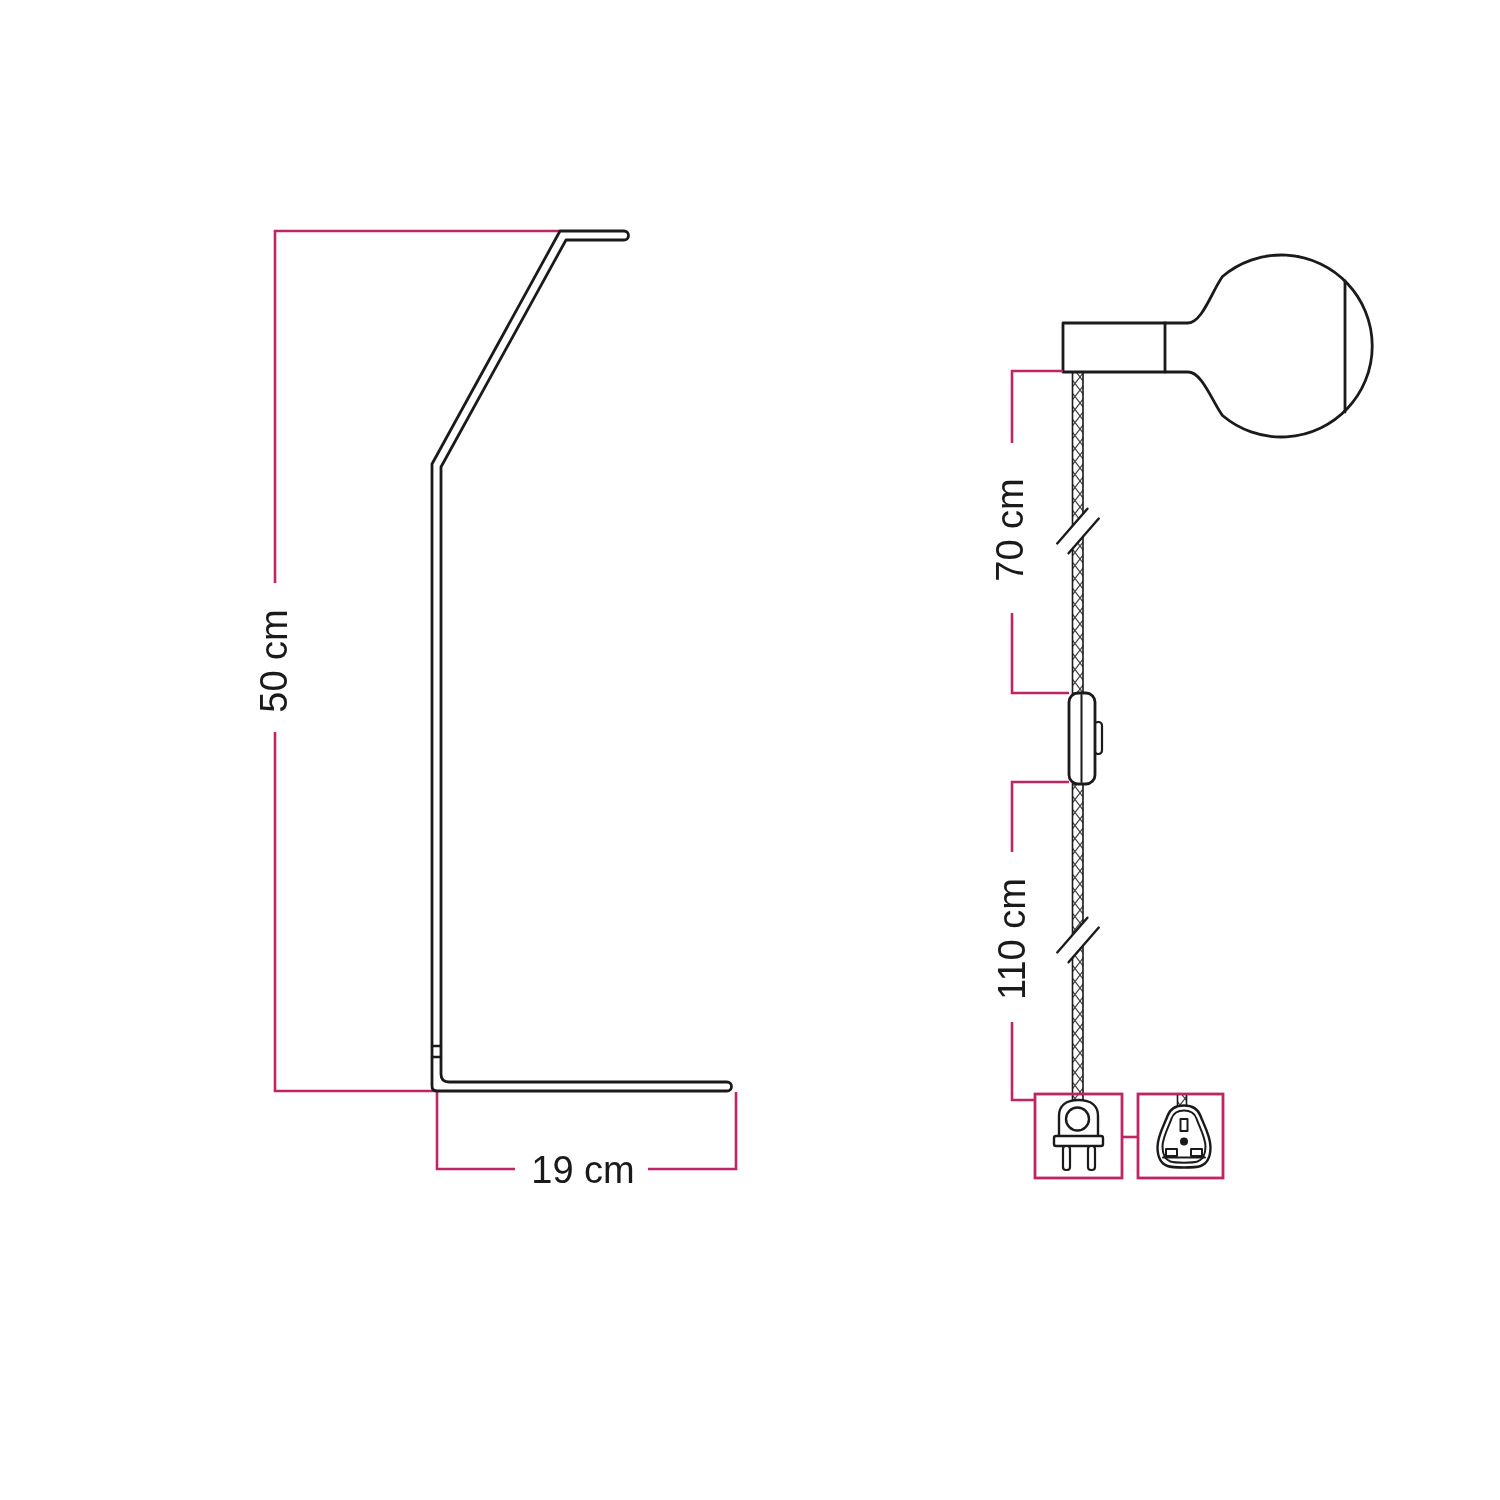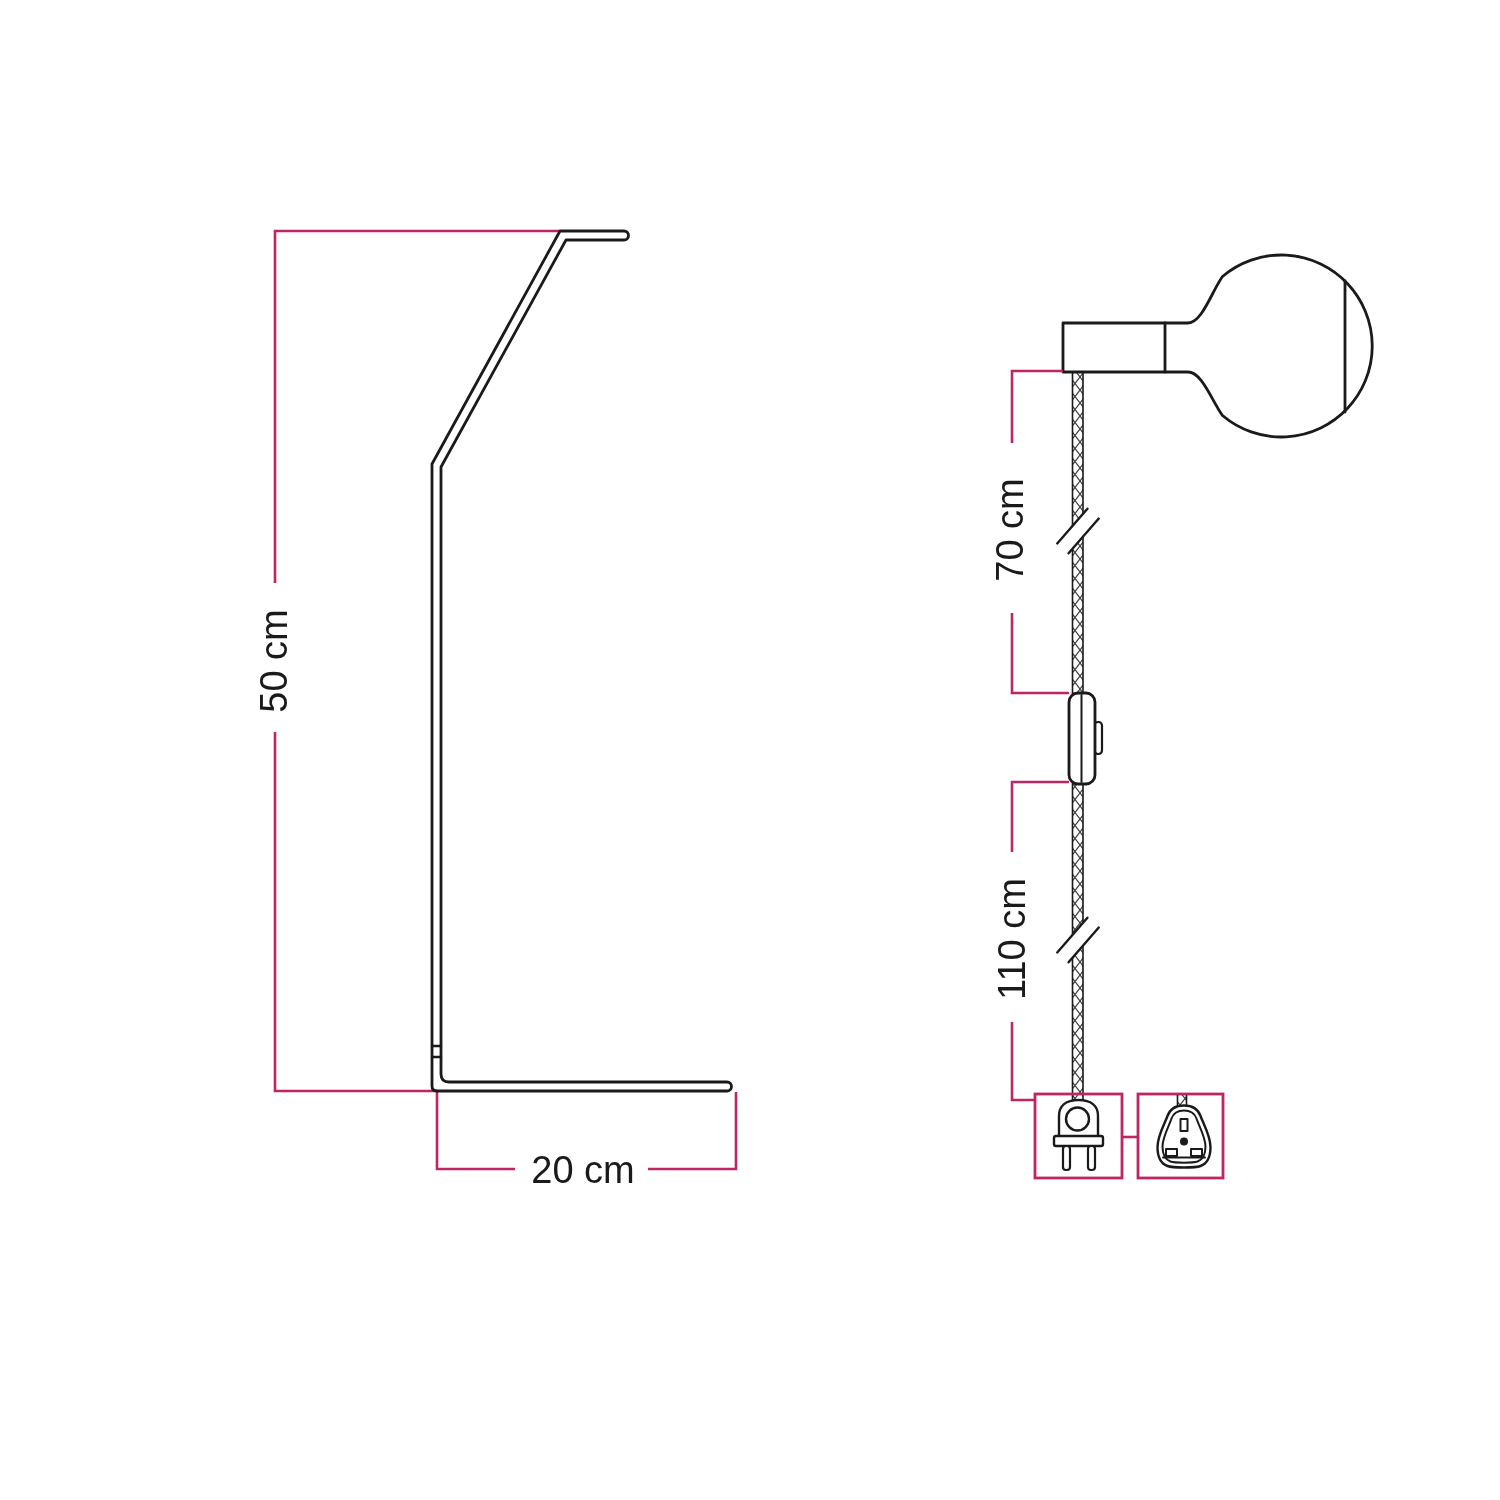--- a/index.html
+++ b/index.html
@@ -163,19 +163,19 @@
       <rect class="ink" stroke-width="2" x="1180.5" y="1119" width="7" height="12"></rect>
       <circle cx="1184" cy="1141.5" r="4" fill="var(--ink)"></circle>
       <rect class="ink" stroke-width="2" x="1166" y="1149" width="11" height="7"></rect>
       <rect class="ink" stroke-width="2" x="1191" y="1149" width="11" height="7"></rect>
       <line class="ink" stroke-width="2" x1="1163" y1="1157.5" x2="1205" y2="1157.5"></line>
     </g>
   </svg>
 
   <div class="dim-label vertical" style="left:274px;top:661px;">50 cm</div>
 
-  <div class="dim-label" style="left:583px;top:1170px;">20 cm</div>
+  <div class="dim-label" style="left:583px;top:1170px;">19 cm</div>
 
   <div class="dim-label vertical" style="left:1010px;top:530px;">70 cm</div>
 
   <div class="dim-label vertical" style="left:1012px;top:939px;">110 cm</div>
 
 </div>
 
 </body></html>

